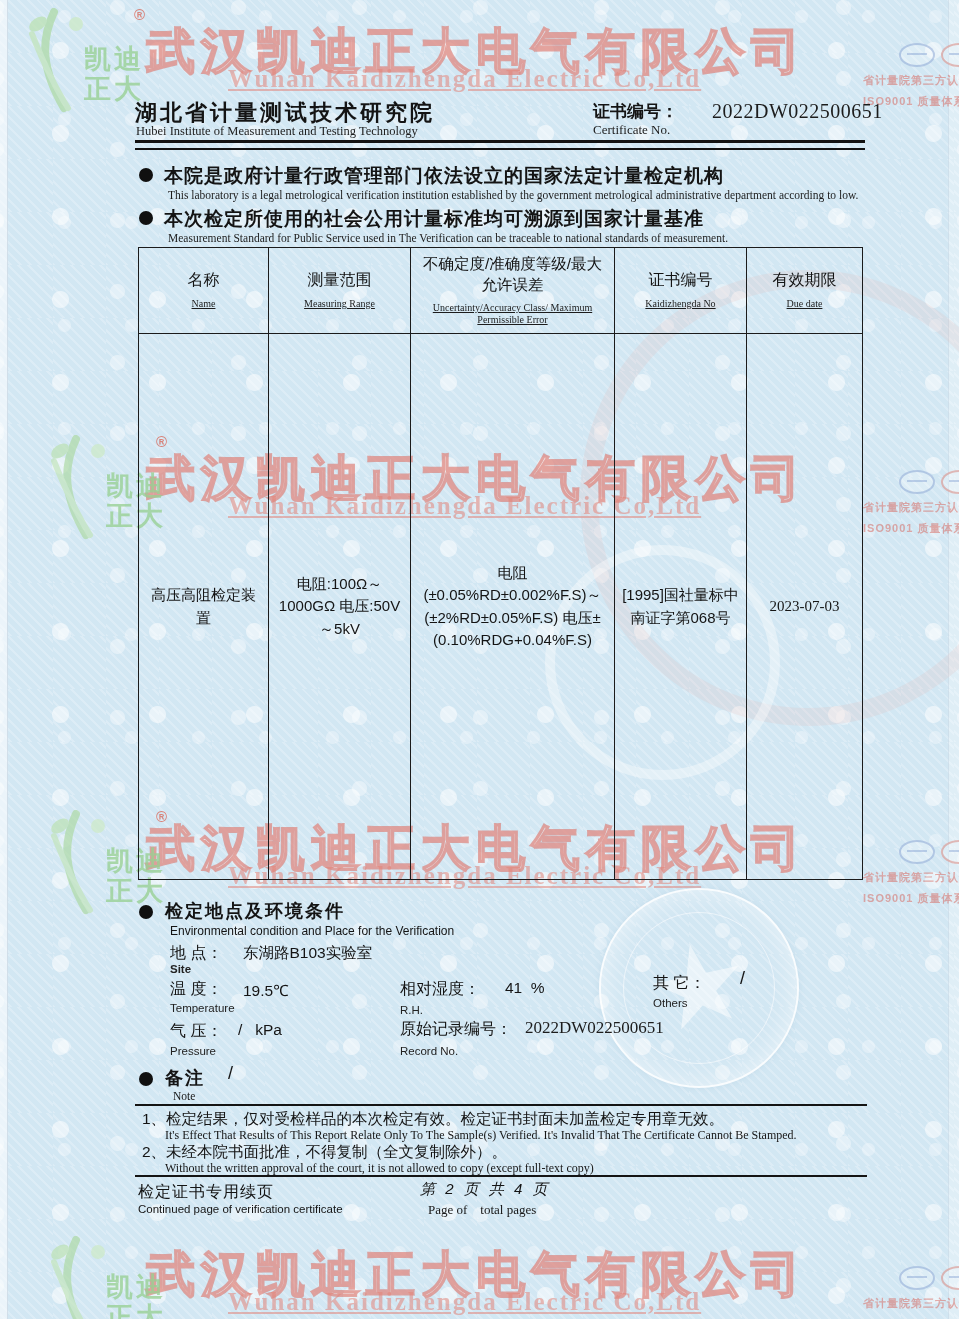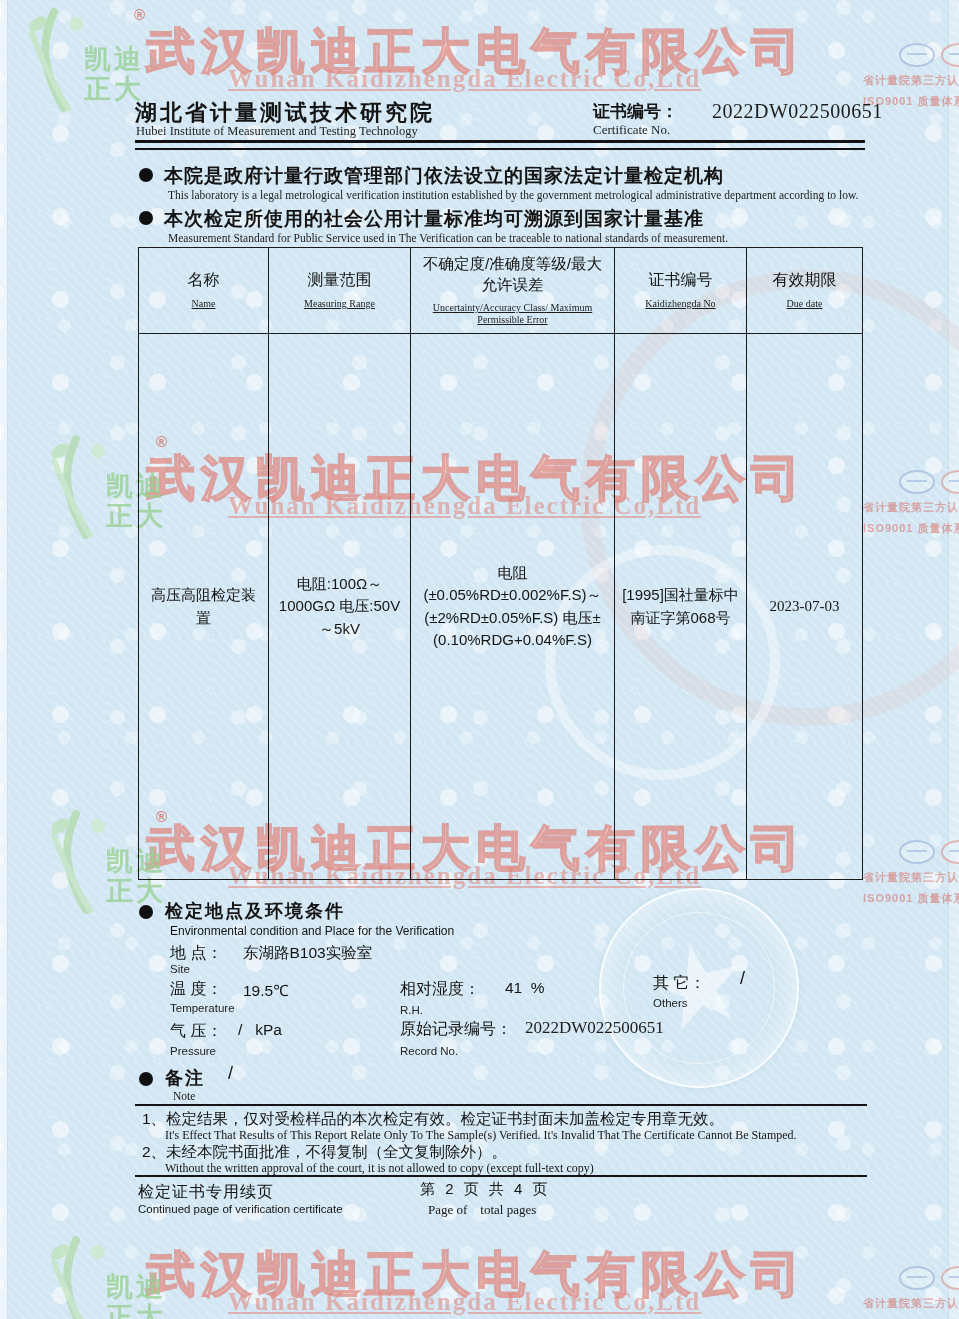--- a/index.html
+++ b/index.html
@@ -66,21 +66,21 @@
   .sec-en{font-size:12px;}
   .f-label{font-size:16px;white-space:nowrap;}
   .f-value{font-size:15.5px;white-space:pre;}
   .f-sub{font-size:11.5px;color:#222;}
   .rule{position:absolute;left:135px;width:732px;height:0;border-top:2.5px solid #141414;}
   .note-cn{font-size:15.5px;white-space:nowrap;}
   .note-en{font-size:12px;white-space:nowrap;font-family:"Liberation Serif",serif;}
   
   .foot-cn{font-size:16px;letter-spacing:1px;}
   .foot-en{font-size:11.5px;}
-  .page-cn{font-size:15px;letter-spacing:3px;white-space:pre;}
+  .page-cn{font-size:15px;letter-spacing:3px;white-space:pre;font-style:italic;}
   .page-en{font-size:13px;white-space:pre;font-family:"Liberation Serif",serif;}
   
   .seal{position:absolute;left:599px;top:888px;width:196px;height:196px;border-radius:50%;
     border:2px solid rgba(255,255,255,.85);box-shadow:inset 0 0 28px rgba(255,255,255,.55), 0 0 6px rgba(170,200,220,.35);}
   .seal:after{content:"";position:absolute;left:22px;top:22px;right:22px;bottom:22px;border-radius:50%;
     border:1px solid rgba(255,255,255,.55);}
   .seal .star{position:absolute;left:53px;top:53px;width:90px;height:90px;background:rgba(255,255,255,.5);
     transform:rotate(-12deg);
     clip-path:polygon(50% 0%,61% 35%,98% 35%,68% 57%,79% 91%,50% 70%,21% 91%,32% 57%,2% 35%,39% 35%);}
   .bg-circle{position:absolute;border-radius:50%;pointer-events:none;}
@@ -278,21 +278,21 @@
 <div class="seal">
   <div class="star"></div>
 </div>
 
 <div class="dot" style="left:139px;top:905px;"></div>
 <div class="abs sec-title cn" style="left:165px;top:899px;">检定地点及环境条件</div>
 <div class="abs sec-en cn" style="left:170px;top:924px;">Environmental condition and Place for the Verification</div>
 
 <div class="abs f-label cn" style="left:170px;top:943px;">地  点：</div>
 <div class="abs f-value cn" style="left:243px;top:943px;">东湖路B103实验室</div>
-<div class="abs f-sub" style="left:170px;top:963px;">Site</div>
+<div class="abs f-sub" style="left:170px;top:963px;font-weight:bold;">Site</div>
 
 <div class="abs f-label cn" style="left:170px;top:979px;">温  度：</div>
 <div class="abs f-value cn" style="left:243px;top:979px;">19.5℃</div>
 <div class="abs f-sub" style="left:170px;top:1002px;">Temperature</div>
 
 <div class="abs f-label cn" style="left:400px;top:979px;">相对湿度：</div>
 <div class="abs f-value cn" style="left:505px;top:979px;">41  %</div>
 <div class="abs f-sub" style="left:400px;top:1004px;">R.H.</div>
 
 <div class="abs f-label cn" style="left:653px;top:973px;">其  它：</div>

